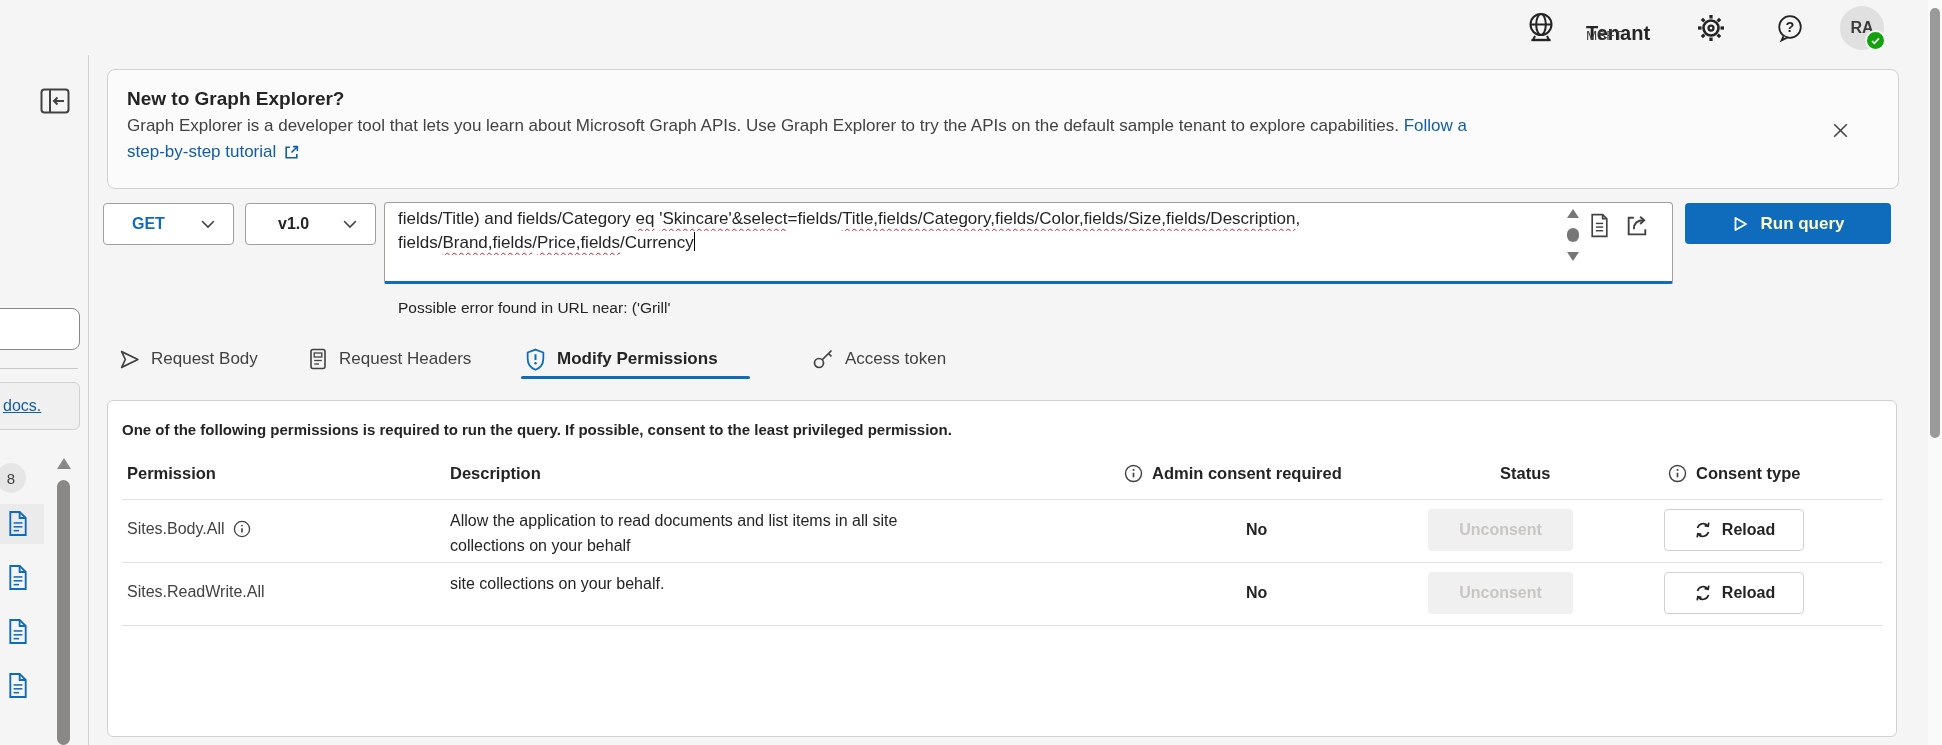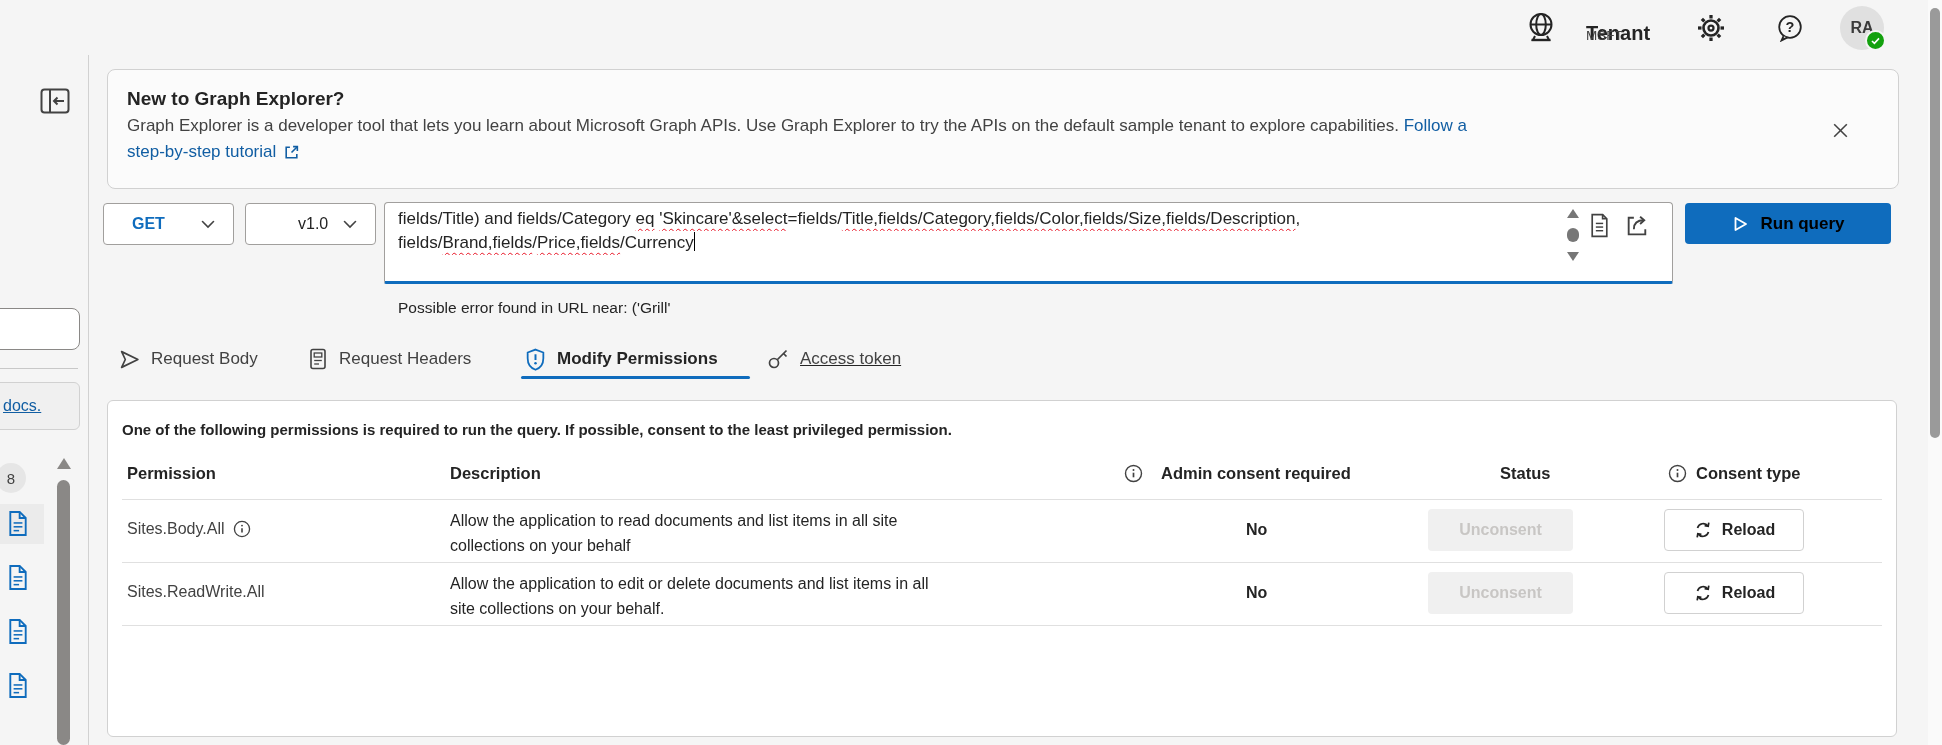--- a/index.html
+++ b/index.html
@@ -46,59 +46,59 @@
   .link{color:#115ea3;cursor:pointer;}
   .close-btn{left:1830px;top:120px;}
 
   
   .dd{height:40px;background:#ffffff;border:1px solid #a19f9d;border-radius:4px;display:flex;
       align-items:center;cursor:pointer;}
   .dd-method{left:103px;top:203px;width:129px;}
   .dd-version{left:245px;top:203px;width:129px;}
   .dd-label{margin-left:28px;font-size:16px;font-weight:600;}
   .dd-method .dd-label{color:#0f6cbd;}
-  .dd-version .dd-label{color:#242424;font-weight:400;margin-left:52px;}
+  .dd-version .dd-label{color:#242424;font-weight:700;margin-left:32px;}
   .dd-chev{position:absolute;right:18px;top:16px;}
 
   .url-box{left:384px;top:202px;width:1289px;height:82px;background:#ffffff;border:1px solid #a19f9d;
            border-bottom:3px solid #0f6cbd;border-radius:4px 4px 2px 2px;box-sizing:border-box;cursor:text;}
   .url-lines{position:absolute;left:398px;top:207px;width:1160px;font-size:17px;line-height:24px;color:#242424;}
   .url-line{white-space:nowrap;overflow:hidden;}
   .wavy{text-decoration:underline wavy #e81123;text-decoration-thickness:1px;text-underline-offset:4px;
         text-decoration-skip-ink:none;}
   .caret{display:inline-block;width:1.5px;height:19px;background:#000;vertical-align:-3px;}
 
   .ta-up{left:1567px;top:209px;width:0;height:0;border-left:6px solid transparent;border-right:6px solid transparent;
          border-bottom:9px solid #777;}
   .ta-pill{left:1567px;top:228px;width:12px;height:14px;border-radius:7px;background:#777;}
   .ta-down{left:1567px;top:252px;width:0;height:0;border-left:6px solid transparent;border-right:6px solid transparent;
            border-top:9px solid #777;}
   .copy-btn{left:1589px;top:213px;}
   .share-btn{left:1624px;top:212px;}
 
   .run-btn{left:1685px;top:203px;width:206px;height:41px;background:#0f6cbd;border:none;border-radius:4px;
            display:flex;align-items:center;justify-content:center;gap:11px;cursor:pointer;}
-  .run-label{color:#000000;font-size:17px;font-weight:700;}
+  .run-label{color:#fef9c3;font-size:17px;font-weight:700;}
 
   .error-text{left:398px;top:291px;font-size:15.5px;color:#242424;margin-top:8px;}
 
   
   .tab{top:344px;height:30px;display:flex;align-items:center;gap:11px;cursor:pointer;}
   .tab-label{font-size:17px;color:#424242;white-space:nowrap;}
   .tab.active .tab-label{color:#242424;font-weight:700;}
   .tab-underline{left:521px;top:376px;width:229px;height:3px;background:#0f6cbd;border-radius:2px;}
 
   
   .panel{left:107px;top:400px;width:1790px;height:337px;background:#ffffff;border:1px solid #d1d1d1;border-radius:6px;
          box-sizing:border-box;}
   .perm-intro{left:122px;top:421px;font-size:15px;font-weight:700;color:#242424;}
   .th{top:464px;font-size:16.5px;font-weight:700;color:#242424;}
   .th-permission{left:127px;}
   .th-description{left:450px;}
-  .th-admin{left:1124px;display:flex;align-items:center;gap:18px;}
+  .th-admin{left:1124px;display:flex;align-items:center;gap:9px;}
   .th-status{left:1500px;}
   .th-consent{left:1668px;display:flex;align-items:center;gap:9px;}
   .row-div{left:122px;width:1760px;height:1px;background:#e0e0e0;}
   .perm-name{font-size:16px;color:#424242;display:flex;align-items:center;gap:8px;}
   .desc-line{font-size:16px;color:#242424;line-height:25px;white-space:nowrap;}
   .cell-no{font-size:16px;font-weight:700;color:#242424;}
   .btn-unconsent{width:145px;height:42px;background:#f0f0f0;border:none;border-radius:4px;
                  color:#c8c6c4;font-size:16px;font-weight:700;font-family:"Liberation Sans",sans-serif;}
   .btn-reload{width:140px;height:42px;background:#ffffff;border:1px solid #d1d1d1;border-radius:4px;
               display:flex;align-items:center;justify-content:center;gap:9px;cursor:pointer;
@@ -321,21 +321,21 @@
   <div class="abs tab active" style="left:525px;">
     <span>
       <svg width="21" height="23" viewBox="0 0 20 22" fill="none" stroke="#0f6cbd" stroke-width="1.7">
         <path d="M10 1.5 L17.5 4.3 V9.8 C17.5 15.8 14 19.4 10 20.8 C6 19.4 2.5 15.8 2.5 9.8 V4.3 Z"></path>
         <line x1="10" y1="6" x2="10" y2="11.5" stroke-width="1.9"></line>
         <circle cx="10" cy="14.5" r="1.2" fill="#0f6cbd" stroke="none"></circle>
       </svg>
     </span>
     <span class="tab-label">Modify Permissions</span>
   </div>
-  <div class="abs tab" style="left:767px;text-decoration:underline;">
+  <div class="abs tab" style="left:812px;">
     <span>
       <svg width="22" height="22" viewBox="0 0 22 22" fill="none" stroke="#424242" stroke-width="1.7">
         <circle cx="7" cy="15" r="4.5"></circle>
         <line x1="10.5" y1="11.5" x2="19.5" y2="2.5"></line>
         <line x1="16.5" y1="5.5" x2="19.5" y2="8.5"></line>
       </svg>
     </span>
     <span class="tab-label">Access token</span>
   </div>
   <div class="abs tab-underline"></div>
@@ -396,21 +396,20 @@
     </span>
     <span>Reload</span>
   </button>
 
   <div class="abs row-div" style="top:562px;"></div>
 
   <div class="abs perm-name" style="left:127px;top:583px;">
     <span>Sites.ReadWrite.All</span>
   </div>
   <div class="abs" style="left:450px;top:571px;">
-    <div class="desc-line">Allow the application to edit or delete documents and list items in all</div>
     <div class="desc-line">site collections on your behalf.</div>
   </div>
   <div class="abs cell-no" style="left:1246px;top:584px;">No</div>
   <button class="abs btn-unconsent" style="left:1428px;top:572px;">Unconsent</button>
   <button class="abs btn-reload" style="left:1664px;top:572px;">
     <span>
       <svg width="20" height="20" viewBox="0 0 20 20" fill="none" stroke="#242424" stroke-width="1.7">
         <path d="M4.5 8 A6 6 0 0 1 15 6"></path>
           <polyline points="15.8,2.6 15.2,6.2 11.6,5.6"></polyline>
         <path d="M15.5 12 A6 6 0 0 1 5 14"></path>

